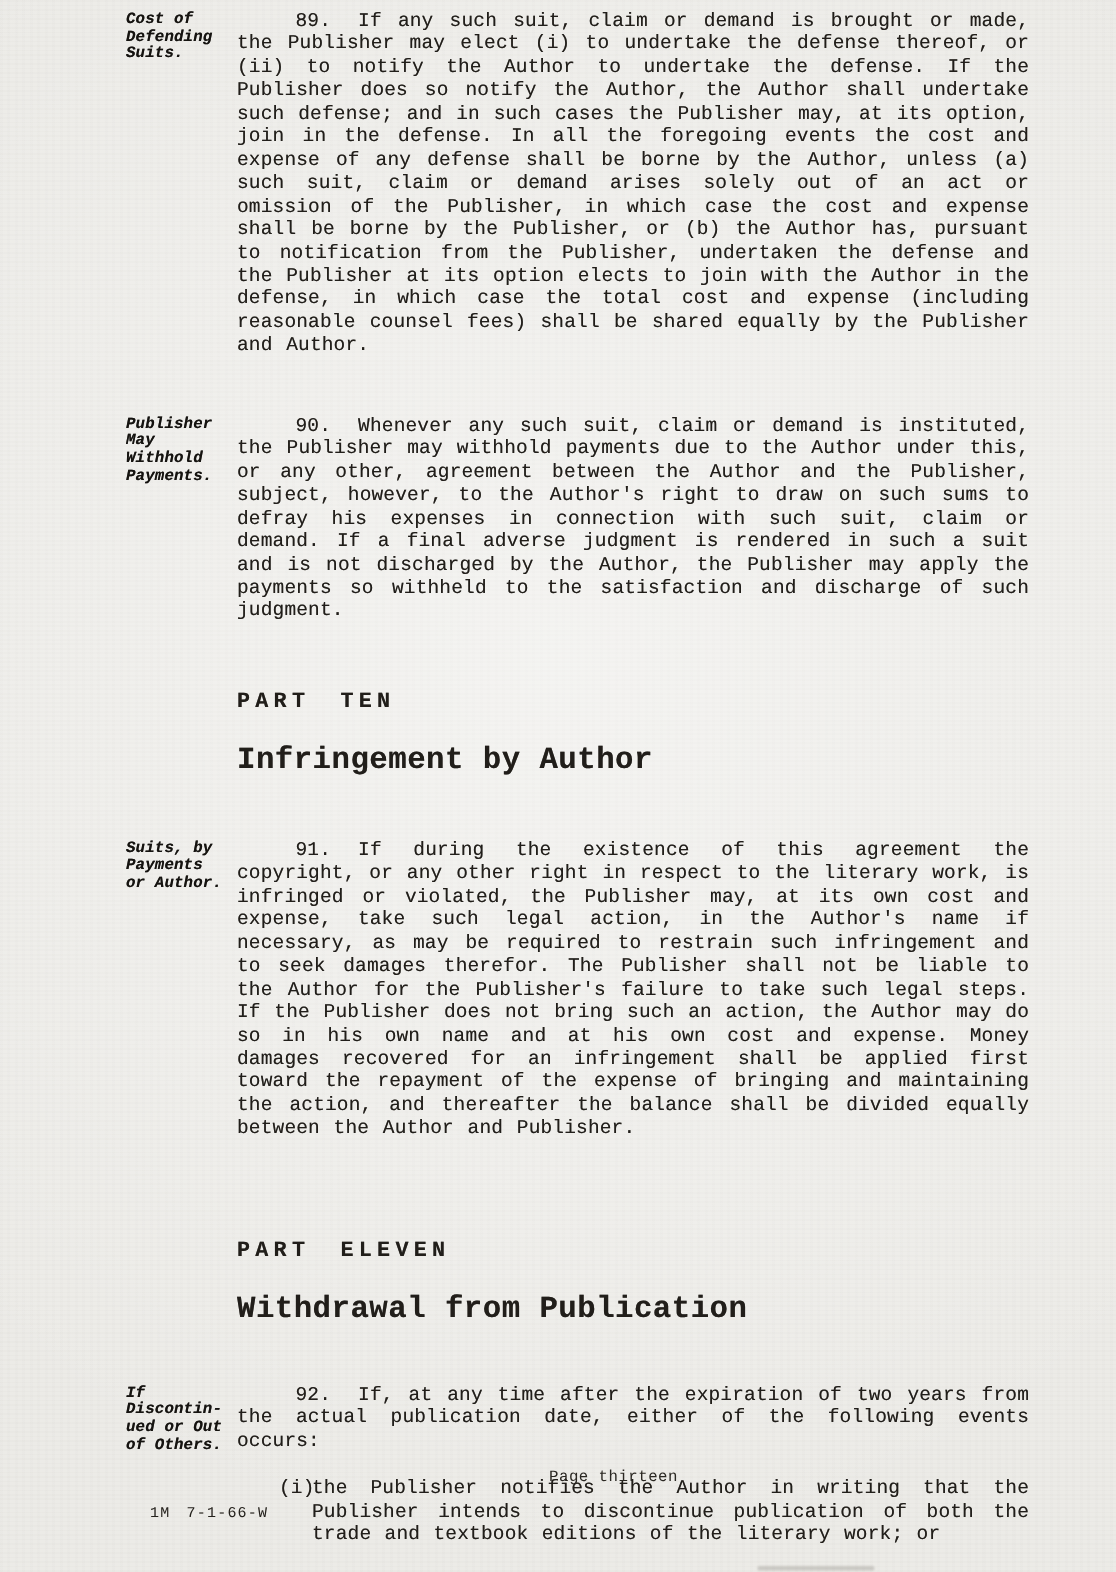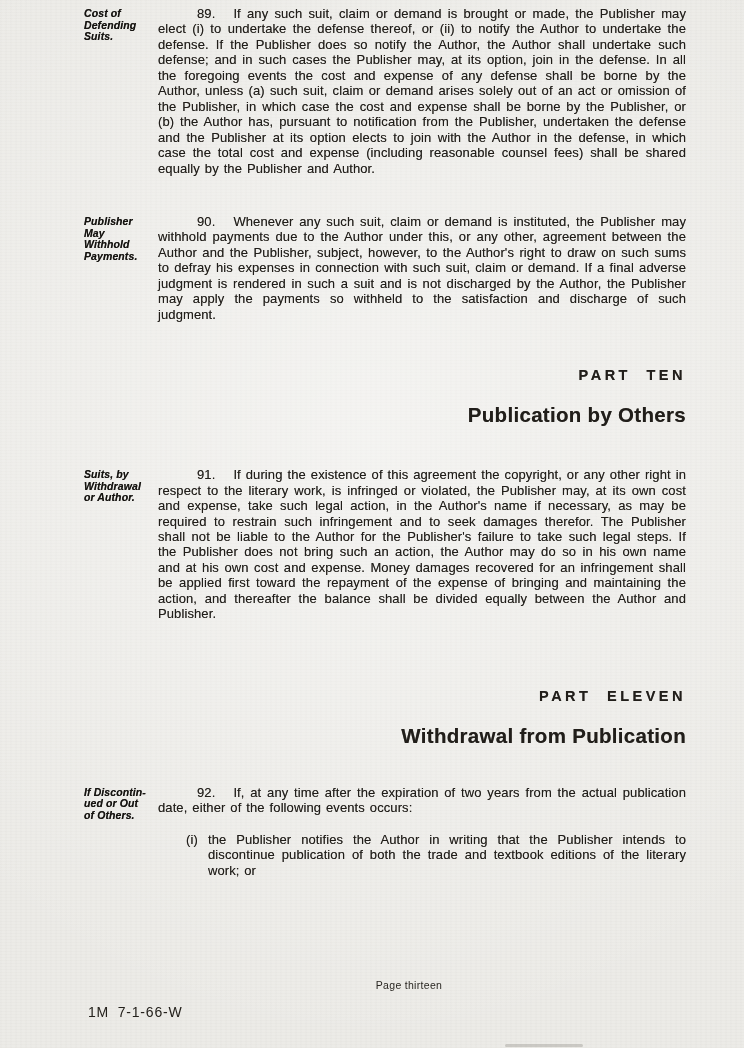--- a/index.html
+++ b/index.html
@@ -11,21 +11,21 @@
     position: relative;
     width: 744px;
     height: 1048px;
     margin: 0 auto;
     background-color: #ecebe7;
     background-image:
       radial-gradient(ellipse 120% 90% at 50% 42%, rgba(255,255,255,0.45) 0%, rgba(255,255,255,0) 65%),
       repeating-linear-gradient(0deg, rgba(120,115,105,0.025) 0 1px, rgba(255,255,255,0.02) 1px 3px),
       repeating-linear-gradient(90deg, rgba(120,115,105,0.018) 0 2px, rgba(255,255,255,0.015) 2px 5px);
     overflow: hidden;
-    font-family: Liberation Sans, sans-serif;
+    font-family: Liberation Mono, monospace;
     color: #211e1a;
   }
   .content {
     padding: 6px 58px 0 84px;
   }
   .clause {
     display: grid;
     grid-template-columns: 74px 528px;
     align-items: start;
   }
@@ -46,21 +46,21 @@
     font-size: 13px;
     line-height: 15.45px;
     text-align: justify;
     text-indent: 39px;
     word-spacing: 1.2px;
     letter-spacing: 0.1px;
     text-shadow: 0 0 0.3px rgba(30,27,22,0.55);
   }
   .pnum { padding-right: 18px; }
   .clause-90 { margin-top: 38px; }
-  .part-heading { margin-left: 74px; text-align: right; }
+  .part-heading { margin-left: 74px; text-align: left; }
   .heading-ten { margin-top: 45px; }
   .heading-eleven { margin-top: 66px; }
   .part-label {
     margin: 0;
     font-size: 14.5px;
     font-weight: 700;
     letter-spacing: 3.5px;
     word-spacing: 8px;
     text-shadow: 0 0 0.3px rgba(30,27,22,0.6);
   }
@@ -91,22 +91,22 @@
     left: 145px;
     width: 528px;
     text-align: center;
     font-size: 10.5px;
     letter-spacing: 0.3px;
     color: #2a2722;
   }
   .print-code {
     position: absolute;
     top: 1004px;
-    left: 88px;
-    font-size: 14px;
+    left: 100px;
+    font-size: 10px;
     letter-spacing: 0.8px;
     word-spacing: 4px;
     color: #24211c;
   }
   .smudge {
     position: absolute;
     left: 505px;
     top: 1044px;
     width: 78px;
     height: 3px;
@@ -131,26 +131,26 @@
     <section class="clause clause-90">
       <div class="margin-label">Publisher
 May
 Withhold
 Payments.</div>
       <p class="para"><span class="pnum">90.</span><span>Whenever any such suit, claim or demand is instituted, the Publisher may withhold payments due to the Author under this, or any other, agreement between the Author and the Publisher, subject, however, to the Author's right to draw on such sums to defray his expenses in connection with such suit, claim or demand. If a final adverse judgment is rendered in such a suit and is not discharged by the Author, the Publisher may apply the payments so withheld to the satisfaction and discharge of such judgment.</span></p>
     </section>
 
     <div class="part-heading heading-ten">
       <h2 class="part-label">PART TEN</h2>
-      <h1 class="part-title">Publication by Others</h1>
+      <h1 class="part-title">Infringement by Author</h1>
     </div>
 
     <section class="clause clause-91">
       <div class="margin-label">Suits, by
-Withdrawal
+Payments
 or Author.</div>
       <p class="para"><span class="pnum">91.</span><span>If during the existence of this agreement the copyright, or any other right in respect to the literary work, is infringed or violated, the Publisher may, at its own cost and expense, take such legal action, in the Author's name if necessary, as may be required to restrain such infringement and to seek damages therefor. The Publisher shall not be liable to the Author for the Publisher's failure to take such legal steps. If the Publisher does not bring such an action, the Author may do so in his own name and at his own cost and expense. Money damages recovered for an infringement shall be applied first toward the repayment of the expense of bringing and maintaining the action, and thereafter the balance shall be divided equally between the Author and Publisher.</span></p>
     </section>
 
     <div class="part-heading heading-eleven">
       <h2 class="part-label">PART ELEVEN</h2>
       <h1 class="part-title">Withdrawal from Publication</h1>
     </div>
 
     <section class="clause clause-92">

